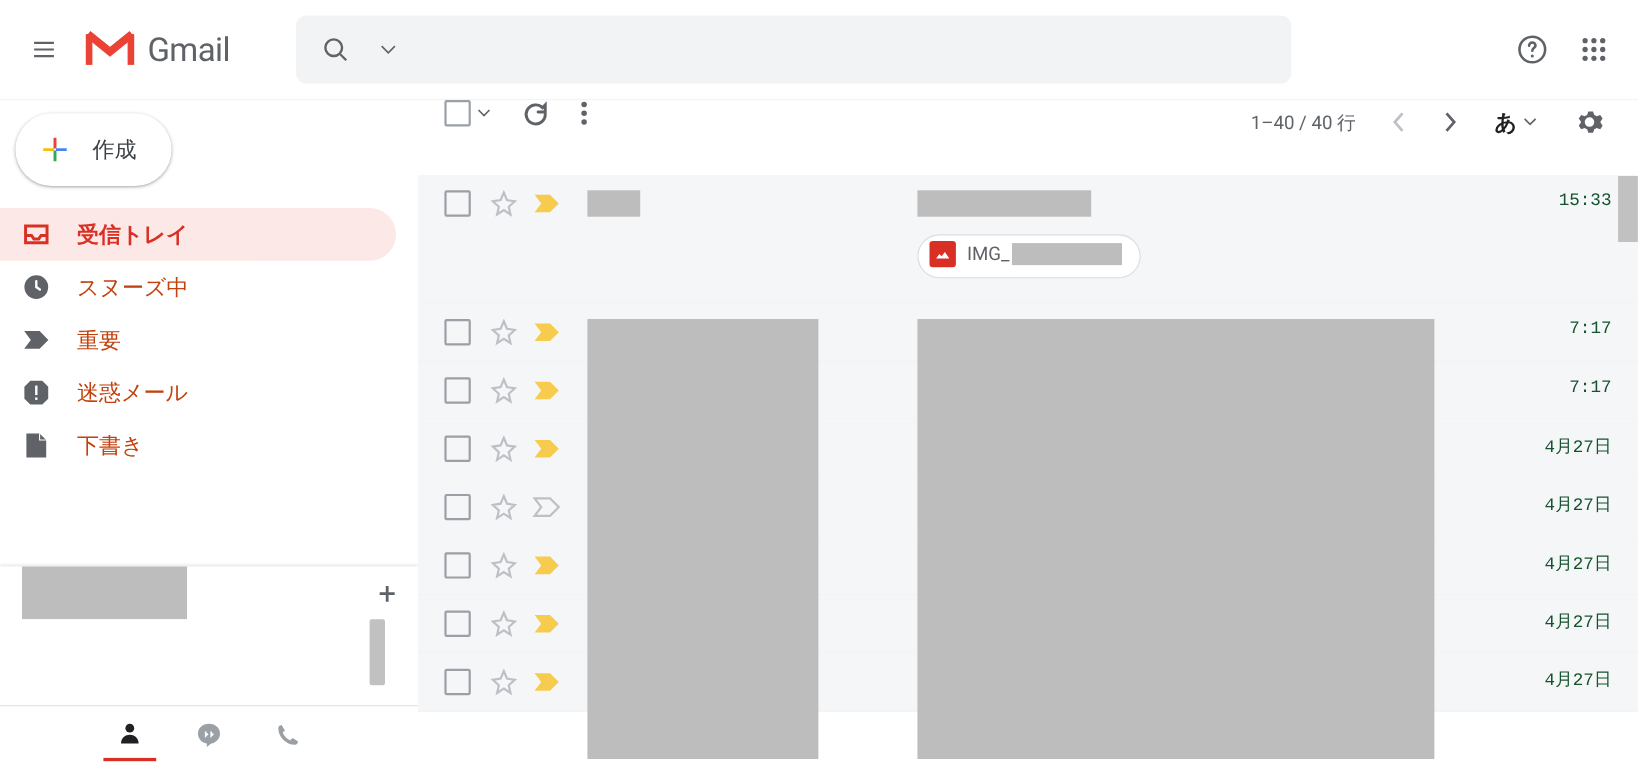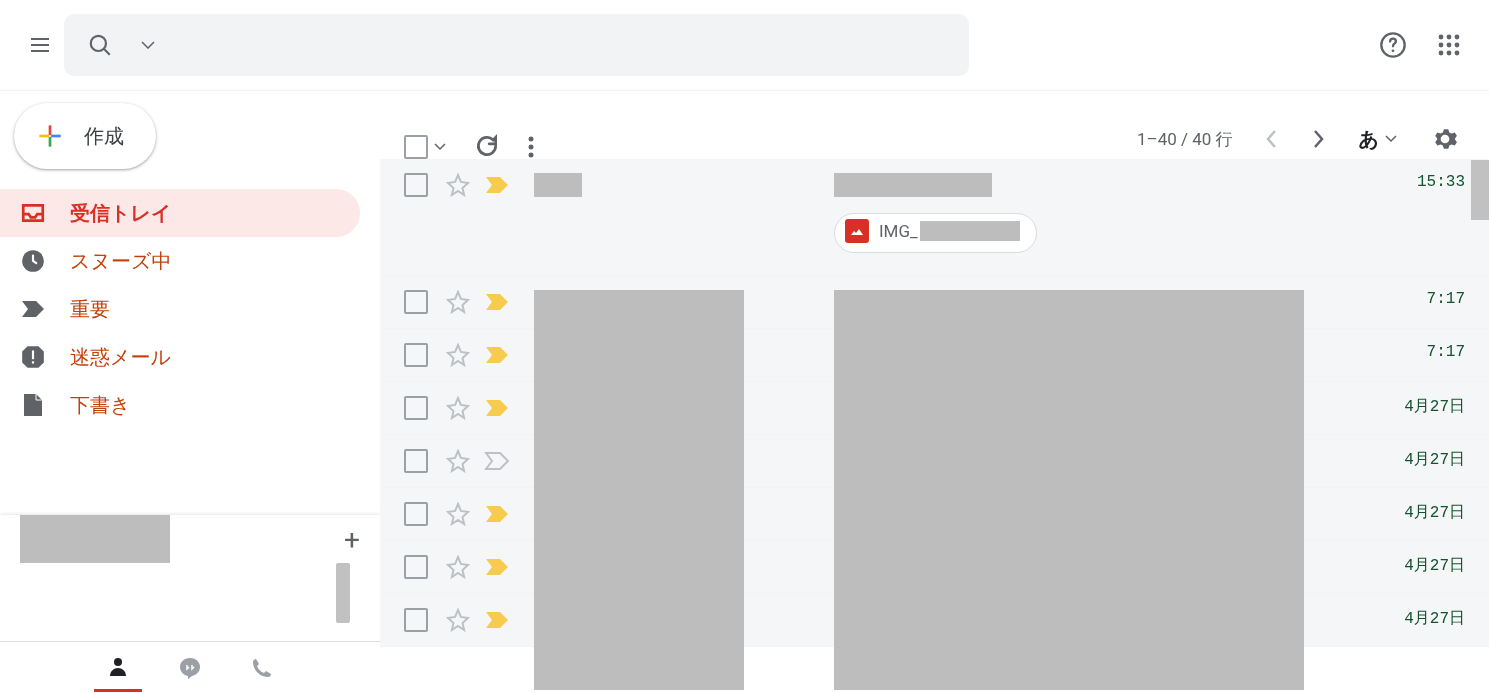--- a/index.html
+++ b/index.html
@@ -41,21 +41,21 @@
 .hangouts-plus { margin-left: auto; font-size: 28px; color: #5f6368; cursor: pointer; }
 .hangouts-body { height: 70px; background: #fff; position: relative; }
 .hangouts-scroll { position: absolute; right: 30px; top: 0; width: 14px; height: 60px; background: #c1c1c1; border-radius: 2px; }
 
 .bottom-tabs { position: absolute; bottom: 0; left: 0; right: 0; height: 52px; display: flex; align-items: center; justify-content: center; gap: 24px; border-top: 1px solid #e0e0e0; background: #fff; }
 .bottom-tab { width: 48px; height: 48px; display: flex; align-items: center; justify-content: center; cursor: pointer; }
 .bottom-tab.active { border-bottom: 3px solid #d93025; }
 
 
 .main { flex: 1; display: flex; flex-direction: column; position: relative; }
-.toolbar { height: 68px; display: flex; align-items: flex-end; padding: 0 24px; }
+.toolbar { height: 68px; display: flex; align-items: flex-start; padding: 0 24px; }
 .tb-check { width: 24px; height: 24px; border: 2px solid #9aa0a6; border-radius: 2px; }
 .tb-check-dd { margin-left: 6px; }
 .tb-refresh { margin-left: 28px; cursor: pointer; }
 .tb-more { margin-left: 28px; cursor: pointer; }
 .tb-pager { margin-left: auto; display: flex; align-items: center; gap: 8px; }
 .pager-text { font-size: 17px; color: #5f6368; margin-right: 10px; }
 .pager-btn { width: 40px; height: 40px; display: flex; align-items: center; justify-content: center; cursor: pointer; border-radius: 50%; }
 .lang-btn { display: flex; align-items: center; font-size: 20px; color: #202124; font-weight: 700; margin-left: 12px; cursor: pointer; }
 .settings-btn { margin-left: 20px; cursor: pointer; width: 40px; height: 40px; display: flex; align-items: center; justify-content: center; }
 
@@ -87,20 +87,28 @@
 <body>
 
 <div class="header">
   <div class="menu-btn">
     <svg class="menu-icon" viewBox="0 0 24 24">
         <line x1="3" y1="6" x2="21" y2="6"></line>
         <line x1="3" y1="12" x2="21" y2="12"></line>
         <line x1="3" y1="18" x2="21" y2="18"></line>
       </svg>
   </div>
+  <div class="logo-area">
+    <svg class="gmail-m" viewBox="0 0 48 36">
+        <path d="M4 4 L24 20 L44 4" fill="none" stroke="#ea4335" stroke-width="7" stroke-linejoin="miter"></path>
+        <rect x="2" y="4" width="6" height="28" fill="#ea4335"></rect>
+        <rect x="40" y="4" width="6" height="28" fill="#ea4335"></rect>
+      </svg>
+    <span class="gmail-text">Gmail</span>
+  </div>
   <div class="search-box">
     <div class="search-icon-wrap">
       <svg width="26" height="26" viewBox="0 0 24 24" fill="none">
           <circle cx="10.5" cy="10.5" r="7" stroke="#5f6368" stroke-width="2"></circle>
           <line x1="16" y1="16" x2="21" y2="21" stroke="#5f6368" stroke-width="2"></line>
         </svg>
     </div>
     <div class="dropdown-wrap">
       <svg width="14" height="8" viewBox="0 0 14 8">
           <path d="M1 1 L7 7 L13 1" fill="none" stroke="#5f6368" stroke-width="1.5"></path>

